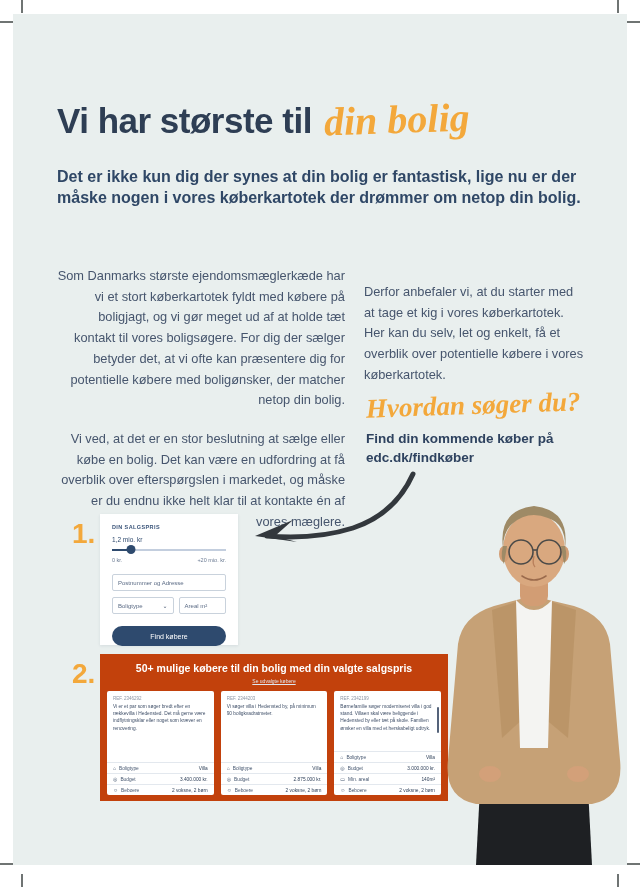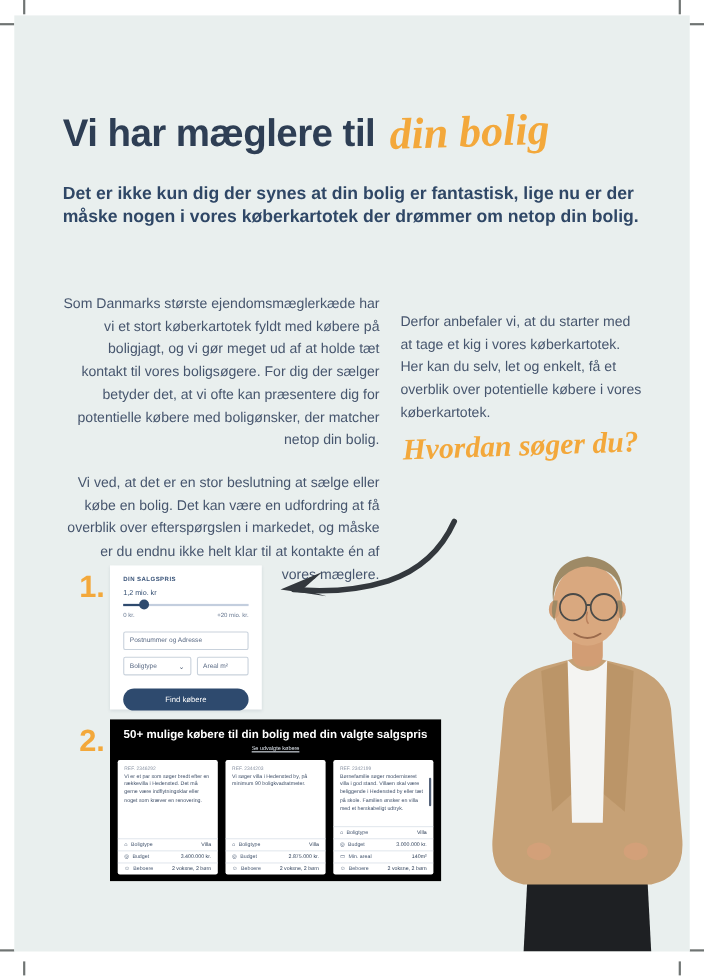--- a/index.html
+++ b/index.html
@@ -42,21 +42,21 @@
   .w-input{border:1px solid #c9d2dc;border-radius:2px;height:17px;display:flex;align-items:center;
            padding:0 5px;font-size:6px;color:#5b6b85;background:#fff;box-sizing:border-box;}
   .addr{margin-top:11px;}
   .w-row{display:flex;gap:5px;margin-top:6px;}
   .w-type{flex:1.4;justify-content:space-between;}
   .w-area{flex:1;}
   .chev{font-size:6px;color:#44546d;}
   .w-btn{margin-top:12px;height:20px;border-radius:10px;background:#2e4a6e;color:#fff;
          font-size:7px;display:flex;align-items:center;justify-content:center;}
   
-  .panel2{position:absolute;left:100px;top:654px;width:301px;height:147px;background:#000000;
+  .panel2{position:absolute;left:100px;top:654px;width:348px;height:147px;background:#c2410c;
           box-sizing:border-box;padding:8px 7px 7px;}
   .p2-header{color:#fff;font-size:10.5px;font-weight:bold;text-align:center;}
   .p2-sub{color:#dfe6ee;font-size:5px;text-align:center;text-decoration:underline;margin-top:4px;}
   .buyers{display:flex;gap:7px;margin-top:7px;}
   .bcard{flex:1;background:#fff;border-radius:2px;height:104px;display:flex;flex-direction:column;
          position:relative;overflow:hidden;}
   .bref{font-size:4.5px;color:#8b94a4;padding:5px 6px 0;}
   .bdesc{font-size:4.8px;color:#3f4f68;line-height:1.5;padding:2px 6px;flex:1;overflow:hidden;}
   .brow{display:flex;align-items:center;border-top:1px solid #e3e8ee;padding:2.5px 6px;gap:3px;}
   .bicon{font-size:5px;color:#44566f;line-height:1;}
@@ -76,36 +76,37 @@
   <div class="crop" style="left:617px;top:0;width:2px;height:13px;"></div>
   <div class="crop" style="left:627px;top:21px;width:13px;height:2px;"></div>
   <div class="crop" style="left:21px;top:874px;width:2px;height:13px;"></div>
   <div class="crop" style="left:0;top:863px;width:13px;height:2px;"></div>
   <div class="crop" style="left:617px;top:874px;width:2px;height:13px;"></div>
   <div class="crop" style="left:627px;top:863px;width:13px;height:2px;"></div>
 
   <div class="panel"></div>
 
   <div class="title">
-    <span class="main">Vi har mæglere til</span>
+    <span class="main">Vi har største til</span>
     <span class="script">din bolig</span>
   </div>
 
   <div class="subtitle">Det er ikke kun dig der synes at din bolig er fantastisk, lige nu er der måske nogen i vores køberkartotek der drømmer om netop din bolig.</div>
 
   <div class="bodycol col-left">
     <p>Som Danmarks største ejendomsmæglerkæde har vi et stort køberkartotek fyldt med købere på boligjagt, og vi gør meget ud af at holde tæt kontakt til vores boligsøgere. For dig der sælger betyder det, at vi ofte kan præsentere dig for potentielle købere med boligønsker, der matcher netop din bolig.</p>
     <p>Vi ved, at det er en stor beslutning at sælge eller købe en bolig. Det kan være en udfordring at få overblik over efterspørgslen i markedet, og måske er du endnu ikke helt klar til at kontakte én af vores mæglere.</p>
   </div>
 
   <div class="bodycol col-right">
     <p>Derfor anbefaler vi, at du starter med at tage et kig i vores køberkartotek. Her kan du selv, let og enkelt, få et overblik over potentielle købere i vores køberkartotek.</p>
   </div>
 
   <div class="how-heading">Hvordan søger du?</div>
+  <div class="how-sub">Find din kommende køber på edc.dk/findkøber</div>
 
   <svg class="arrow-svg" width="180" height="90" viewBox="0 0 180 90">
     <path d="M168 8 Q150 48 108 62 Q70 74 22 70" fill="none" stroke="#33383d" stroke-width="5" stroke-linecap="round"></path>
     <path d="M48 54 L10 70 L52 76 L30 70 Z" fill="#33383d"></path>
   </svg>
 
   <div class="stepnum n1">1.</div>
 
   <div class="card1">
     <div class="w-label">DIN SALGSPRIS</div>

